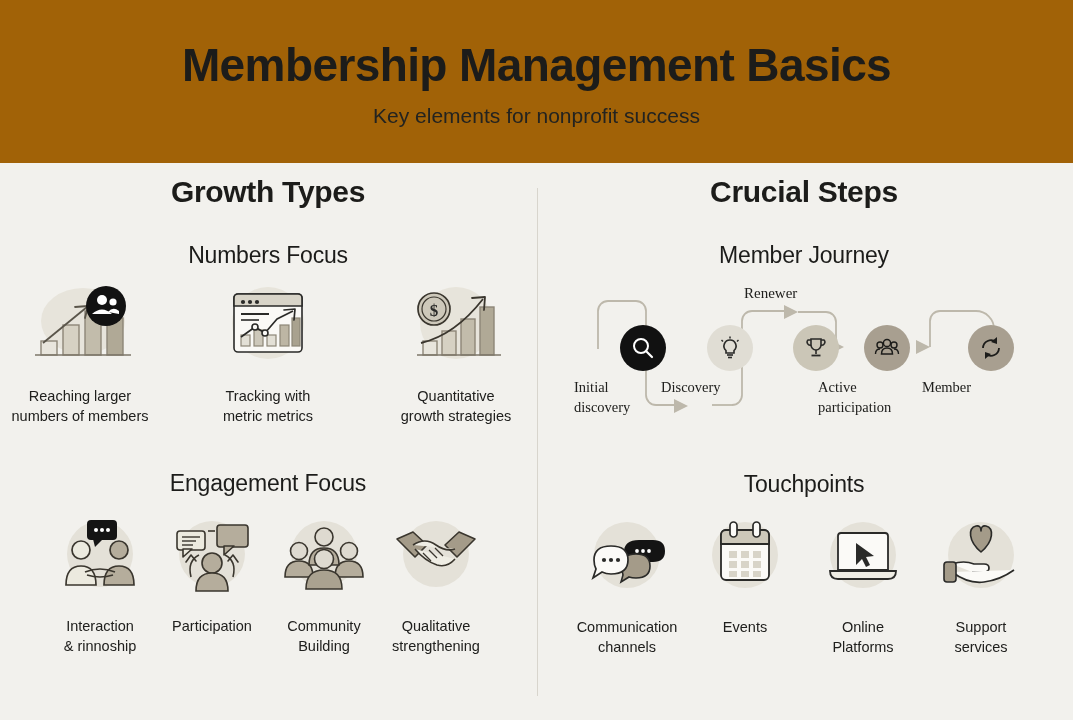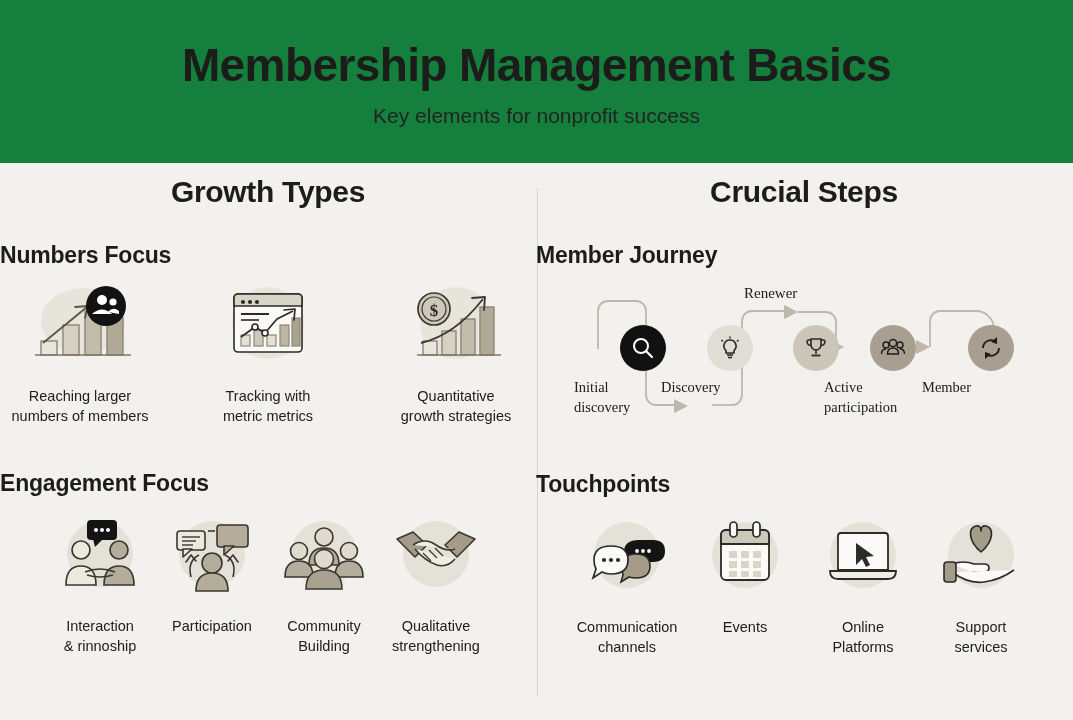--- a/index.html
+++ b/index.html
@@ -6,21 +6,21 @@
   html, body { width: 1073px; height: 720px; }
   body {
     font-family: "Liberation Sans", sans-serif;
     background: #f2f1ed;
     color: #1c1c1a;
     overflow: hidden;
     position: relative;
   }
   .header {
     height: 163px;
-    background: #15803d;
+    background: #a16207;
     display: flex;
     flex-direction: column;
     align-items: center;
     justify-content: center;
     padding-top: 6px;
   }
   .header h1 {
     font-size: 46px;
     font-weight: 700;
     letter-spacing: -0.6px;
@@ -50,22 +50,23 @@
     position: relative;
     padding-top: 12px;
   }
   .col-title {
     text-align: center;
     font-size: 30px;
     font-weight: 700;
     letter-spacing: -0.3px;
   }
   .sec-title {
+    text-align: center;
     font-size: 23px;
-    font-weight: 700;
+    font-weight: 400;
     letter-spacing: -0.2px;
   }
   .sec-title.numbers { margin-top: 33px; }
   .sec-title.engagement { margin-top: 0; }
 
   .row {
     display: flex;
     justify-content: center;
     align-items: flex-start;
   }
@@ -345,21 +346,21 @@
             <path d="M8 4 h10 v6 a5 5 0 0 1 -10 0 z" fill="none" stroke="#2a2a28" stroke-width="1.6"></path>
             <path d="M8 5 h-3 a3 3 0 0 0 3 5" fill="none" stroke="#2a2a28" stroke-width="1.5"></path>
             <path d="M18 5 h3 a3 3 0 0 1 -3 5" fill="none" stroke="#2a2a28" stroke-width="1.5"></path>
             <line x1="13" y1="15" x2="13" y2="19" stroke="#2a2a28" stroke-width="1.6"></line>
             <line x1="8.5" y1="20.5" x2="17.5" y2="20.5" stroke="#2a2a28" stroke-width="1.8"></line>
           </svg>
         </div>
         <div class="cap"></div>
       </div>
 
-      <div class="node" style="left:288px; top:42px;">
+      <div class="node" style="left:282px; top:42px;">
         <div class="circ" style="background:#a89f90">
           <svg width="26" height="26" viewBox="0 0 26 26">
             <circle cx="13" cy="8" r="3.6" fill="none" stroke="#1c1c1a" stroke-width="1.5"></circle>
             <path d="M7.5 19 q0 -6 5.5 -6 q5.5 0 5.5 6 z" fill="none" stroke="#1c1c1a" stroke-width="1.5"></path>
             <circle cx="6" cy="10" r="3" fill="none" stroke="#1c1c1a" stroke-width="1.4"></circle>
             <path d="M1.5 19 q0 -5 4.5 -5" fill="none" stroke="#1c1c1a" stroke-width="1.4"></path>
             <circle cx="20" cy="10" r="3" fill="none" stroke="#1c1c1a" stroke-width="1.4"></circle>
             <path d="M24.5 19 q0 -5 -4.5 -5" fill="none" stroke="#1c1c1a" stroke-width="1.4"></path>
           </svg>
         </div>

